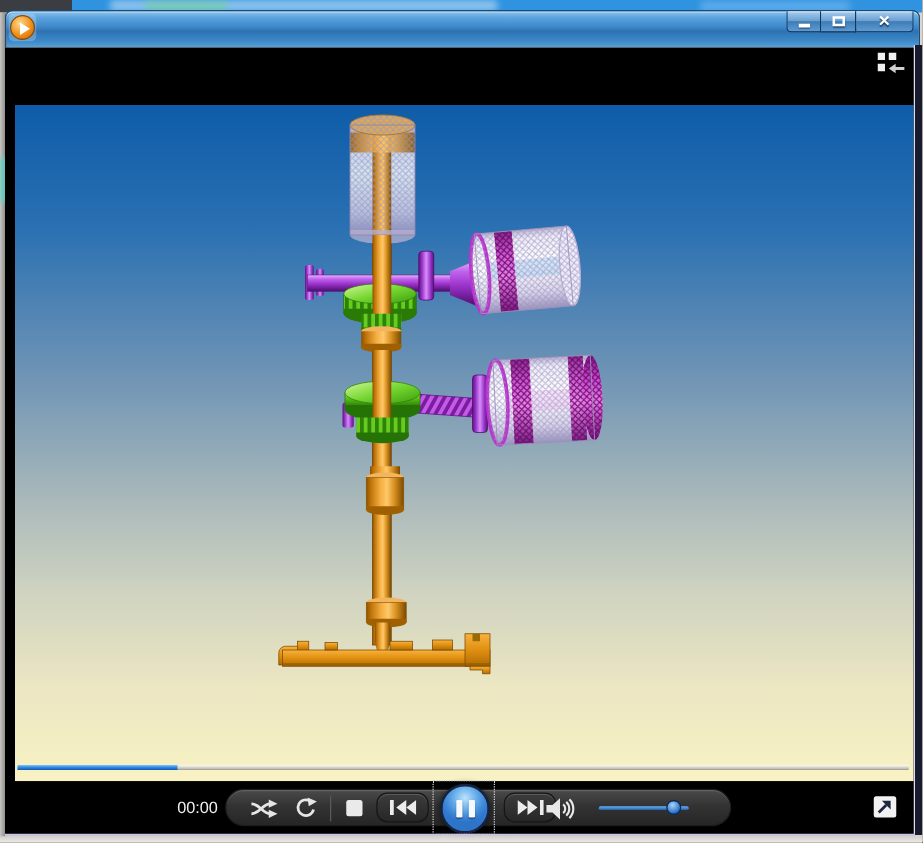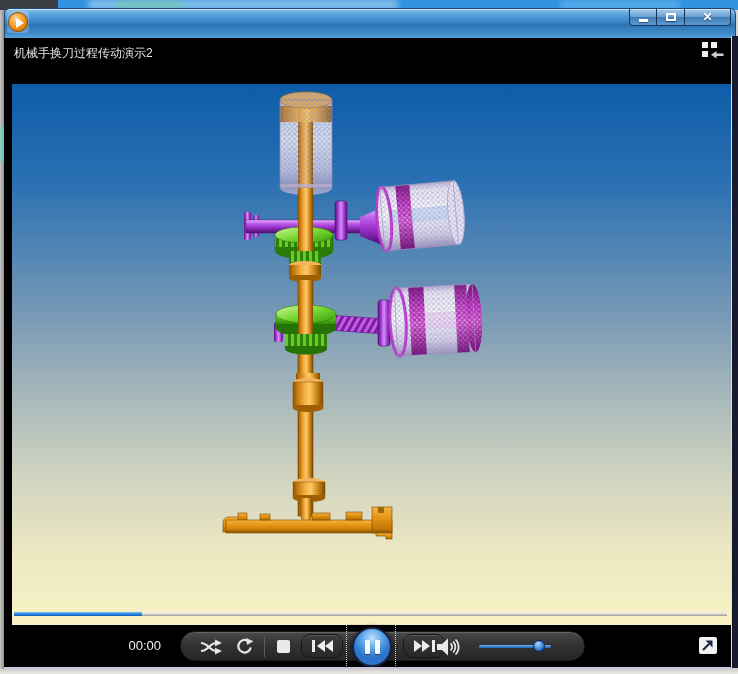--- a/index.html
+++ b/index.html
@@ -48,21 +48,21 @@
   .video{left:12px;top:84px;width:719px;height:541px;}
   .scene{left:0;top:0;}
   .seek{left:2px;top:528px;width:713px;height:4px;
     background:linear-gradient(180deg,rgba(255,255,255,.85),rgba(170,170,170,.7));
     border-bottom:1px solid rgba(70,70,70,.45);}
   .seek-fill{left:0;top:0;height:4px;width:18%;
     background:linear-gradient(180deg,#7cc6f8 0%,#2f8de8 45%,#1456b4 100%);}
 
   
   .controls{left:5px;top:625px;width:727px;height:43px;}
-  .time{left:112px;top:13px;width:44px;text-align:right;color:#f0f0f0;font-size:13px;}
+  .time{left:131px;top:13px;width:44px;text-align:center;color:#f0f0f0;font-size:13px;}
   .pill{left:175px;top:6px;width:405px;height:30px;border-radius:16px;
     background:linear-gradient(180deg,#4a4a4a 0%,#333 45%,#262626 100%);
     border:1px solid #1b1b1b;box-shadow:inset 0 1px 0 rgba(255,255,255,.14);}
   .ic{position:absolute;}
   .ic-shuffle{left:20px;top:7px;}
   .ic-repeat{left:54px;top:6px;}
   .sep{left:83px;top:5px;width:1px;height:20px;background:#5a5a5a;}
   .ic-stop{left:96px;top:8px;width:13px;height:13px;background:#eaeaea;border-radius:2px;}
   .tbtn{height:24px;width:42px;border-radius:9px;top:2px;
     background:linear-gradient(180deg,#3c3c3c,#272727);border:1px solid #161616;
@@ -118,21 +118,20 @@
       <div class="glyph-min"></div>
     </div>
     <div class="win-btn max">
       <div class="glyph-max"></div>
     </div>
     <div class="win-btn close">
       <span class="glyph-x">✕</span>
     </div>
   </div>
 
-  <div class="np-title">机械手换刀过程传动演示2</div>
   <div class="switch-lib">
     <svg width="22" height="17" viewBox="0 0 22 17">
       <rect width="6" height="6" fill="#f0f0f0"></rect>
         <rect x="9" width="6" height="6" fill="#f0f0f0"></rect>
       <rect y="9" width="6" height="6" fill="#f0f0f0"></rect>
       <path d="M14.5,9 l-5.5,3.8 5.5,3.7 v-2.5 h7 v-2.5 h-7 z" fill="#cfcfcf"></path>
     </svg>
   </div>
 
   <div class="video">

